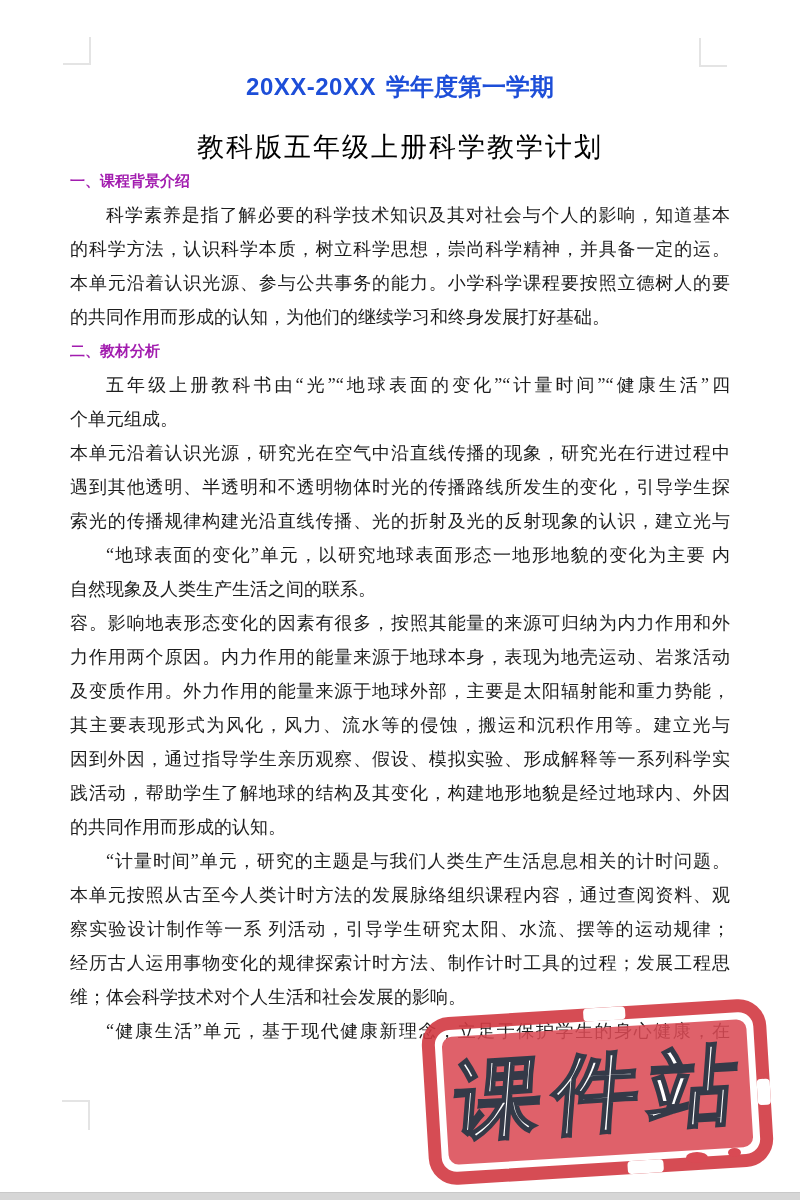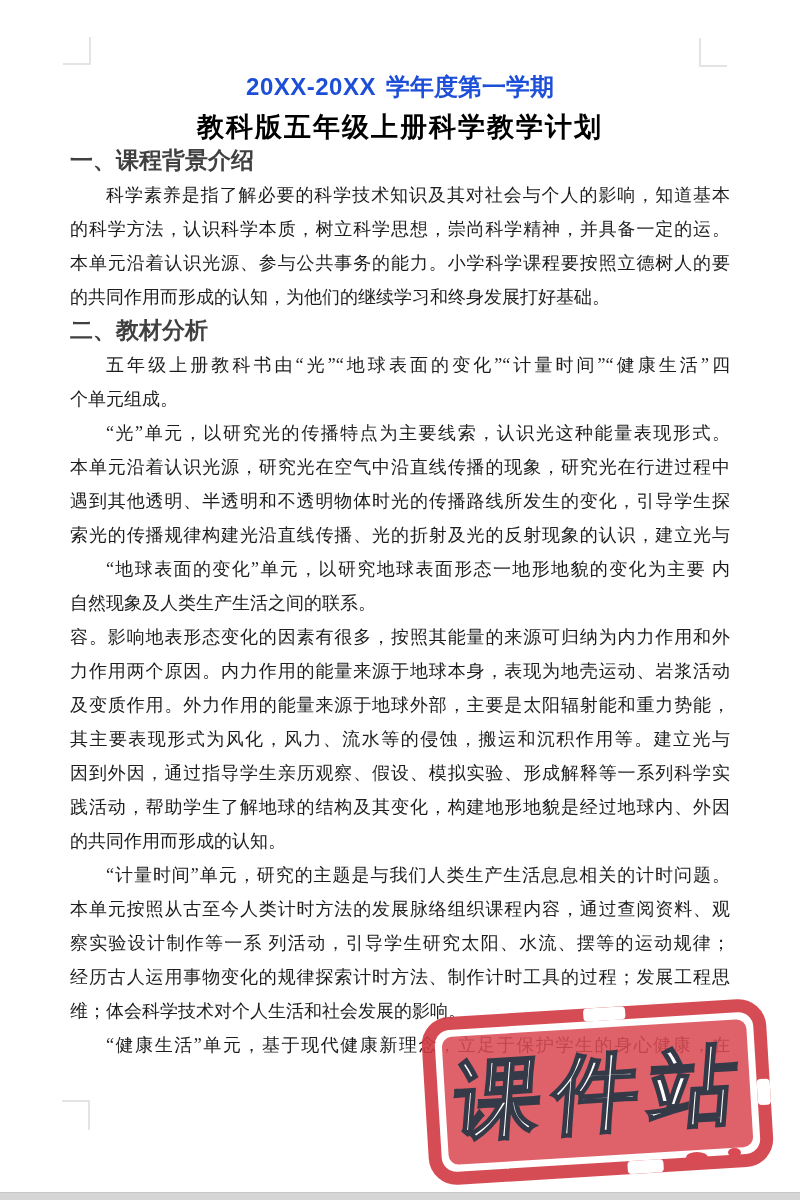--- a/index.html
+++ b/index.html
@@ -3,22 +3,22 @@
 <meta charset="utf-8">
 <style>
   html,body{margin:0;padding:0;background:#ffffff;}
   .page{
     position:relative;width:800px;height:1200px;background:#ffffff;overflow:hidden;
     font-family:"Liberation Serif","DejaVu Serif",serif;color:#1d1d1d;
   }
   .content{position:absolute;left:70px;top:0;width:660px;}
   .title1{margin-top:72px;text-align:center;font-weight:bold;font-size:24px;line-height:30px;color:#1d4ed8;}
   .title1 .num{font-family:"Liberation Sans","DejaVu Sans",sans-serif;margin-right:10px;letter-spacing:0.5px;}
-  .title2{margin-top:8px;text-align:center;font-weight:bold;font-size:27px;line-height:34px;color:#000;letter-spacing:2px;}
-  .heading{font-weight:bold;font-size:23px;line-height:34px;color:#404040;}
+  .title2{margin-top:28px;text-align:center;font-weight:normal;font-size:27px;line-height:34px;color:#000;letter-spacing:2px;}
+  .heading{font-weight:bold;font-size:15px;line-height:34px;color:#a21caf;}
   .line{font-size:18px;line-height:34px;text-align:justify;text-align-last:justify;}
   .line.first{text-indent:2em;}
   .line.last{text-align-last:left;}
 
   
   .mark{position:absolute;}
   .mark.tl{left:63px;top:37px;width:26px;height:26px;border-right:2px solid #e4e4e4;border-bottom:2px solid #e4e4e4;}
   .mark.tr{left:699px;top:38px;width:26px;height:27px;border-left:2px solid #e4e4e4;border-bottom:2px solid #e4e4e4;}
   .mark.bl{left:62px;top:1100px;width:26px;height:28px;border-right:2px solid #e4e4e4;border-top:2px solid #e4e4e4;}
 
@@ -67,21 +67,20 @@
     <div class="title2">教科版五年级上册科学教学计划</div>
     <div>
         <div class="heading">一、课程背景介绍</div>
         <div class="line first">科学素养是指了解必要的科学技术知识及其对社会与个人的影响，知道基本</div>
         <div class="line">的科学方法，认识科学本质，树立科学思想，崇尚科学精神，并具备一定的运。</div>
         <div class="line">本单元沿着认识光源、参与公共事务的能力。小学科学课程要按照立德树人的要</div>
         <div class="line last">的共同作用而形成的认知，为他们的继续学习和终身发展打好基础。</div>
         <div class="heading">二、教材分析</div>
         <div class="line first">五年级上册教科书由“光”“地球表面的变化”“计量时间”“健康生活”四</div>
         <div class="line last">个单元组成。</div>
-        <div class="line first">“光”单元，以研究光的传播特点为主要线索，认识光这种能量表现形式。</div>
         <div class="line">本单元沿着认识光源，研究光在空气中沿直线传播的现象，研究光在行进过程中</div>
         <div class="line">遇到其他透明、半透明和不透明物体时光的传播路线所发生的变化，引导学生探</div>
         <div class="line">索光的传播规律构建光沿直线传播、光的折射及光的反射现象的认识，建立光与</div>
         <div class="line first">“地球表面的变化”单元，以研究地球表面形态一地形地貌的变化为主要 内</div>
         <div class="line last">自然现象及人类生产生活之间的联系。</div>
         <div class="line">容。影响地表形态变化的因素有很多，按照其能量的来源可归纳为内力作用和外</div>
         <div class="line">力作用两个原因。内力作用的能量来源于地球本身，表现为地壳运动、岩浆活动</div>
         <div class="line">及变质作用。外力作用的能量来源于地球外部，主要是太阳辐射能和重力势能，</div>
         <div class="line">其主要表现形式为风化，风力、流水等的侵蚀，搬运和沉积作用等。建立光与</div>
         <div class="line">因到外因，通过指导学生亲历观察、假设、模拟实验、形成解释等一系列科学实</div>

